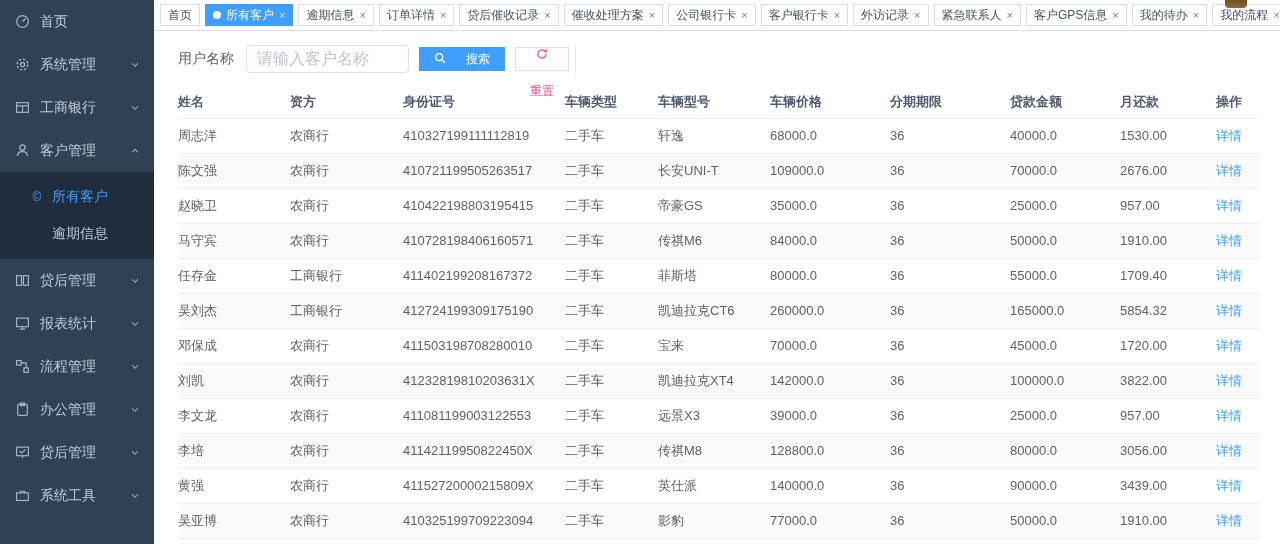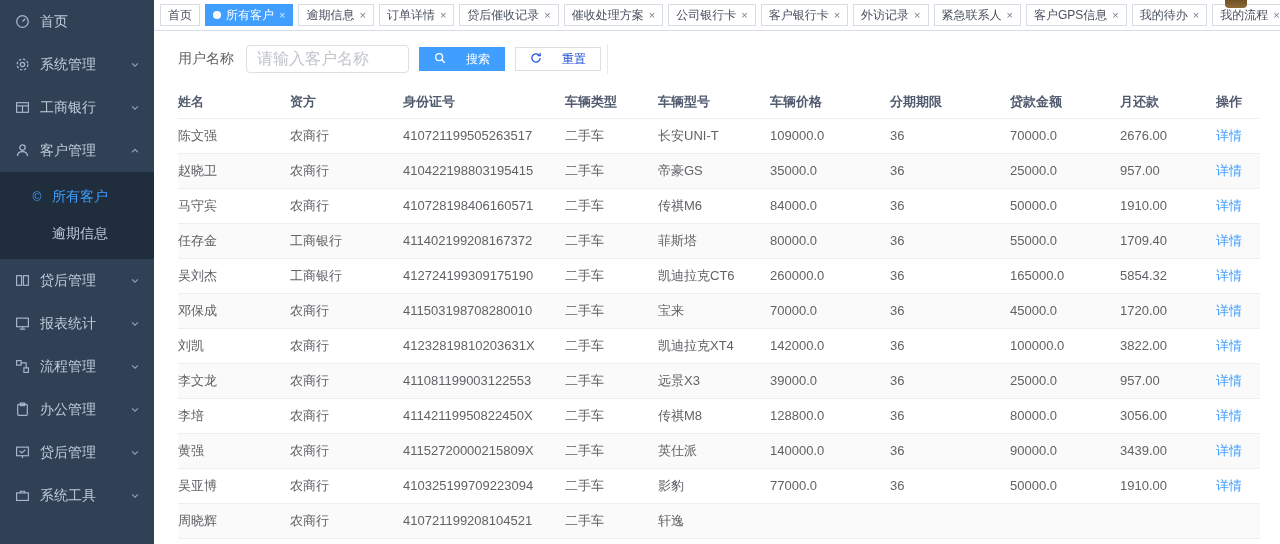--- a/index.html
+++ b/index.html
@@ -42,21 +42,21 @@
   
   .search-row { display:flex; align-items:center; height:28px; margin-bottom:13px; }
   .search-row label { font-size:14px; font-weight:normal; color:#606266; margin-right:12px; white-space:nowrap; }
   .search-input { width:163px; height:28px; border:1px solid #dcdfe6; border-radius:4px;
     padding:0 10px; font-size:16px; color:#606266; outline:none;
     font-family:"Liberation Sans","DejaVu Sans",sans-serif; }
   .search-input::placeholder { color:#c0c4cc; }
   .btn { height:24px; display:inline-flex; align-items:center; gap:20px; padding:0 14px;
     border-radius:0; font-size:12px; cursor:pointer; border:1px solid transparent; }
   .btn-primary { background:#409EFF; color:#fff; margin-left:10px; }
-  .btn-plain { background:#fff; color:#1d4ed8; border-color:#dcdfe6; margin-left:10px; }
+  .btn-plain { background:#fff; color:#ec4899; border-color:#dcdfe6; margin-left:10px;flex-direction:column; }
   .v-divider { width:1px; height:30px; background:#e8eaee; margin-left:4px; }
 
   
   table { width:100%; border-collapse:collapse; table-layout:fixed; }
   th { height:32px; text-align:left; font-size:13px; font-weight:bold; color:#515a6e;
     border-bottom:1px solid #ebeef5; padding:0 4px 0 0; white-space:nowrap; }
   td { height:35px; font-size:13px; color:#606266; border-bottom:1px solid #ebeef5;
     padding:0 4px 0 0; white-space:nowrap; overflow:hidden; }
   tbody tr:nth-child(even) { background:#fafafa; }
   th.c-act, td.c-act { text-align:center; padding-right:2px; }
@@ -312,20 +312,32 @@
               <th class="w4">车辆型号</th>
               <th class="w5">车辆价格</th>
               <th class="w6">分期期限</th>
               <th class="w7">贷款金额</th>
               <th class="w8">月还款</th>
               <th class="w9 c-act">操作</th>
             </tr>
           </thead>
         <tbody id="tbody">
             <tr>
+              <td class="w0">周志洋</td>
+              <td class="w1">农商行</td>
+              <td class="w2">410327199111112819</td>
+              <td class="w3">二手车</td>
+              <td class="w4">轩逸</td>
+              <td class="w5">68000.0</td>
+              <td class="w6">36</td>
+              <td class="w7">40000.0</td>
+              <td class="w8">1530.00</td>
+              <td class="w9 c-act"><a>详情</a></td>
+            </tr>
+            <tr>
               <td class="w0">陈文强</td>
               <td class="w1">农商行</td>
               <td class="w2">410721199505263517</td>
               <td class="w3">二手车</td>
               <td class="w4">长安UNI-T</td>
               <td class="w5">109000.0</td>
               <td class="w6">36</td>
               <td class="w7">70000.0</td>
               <td class="w8">2676.00</td>
               <td class="w9 c-act"><a>详情</a></td>

